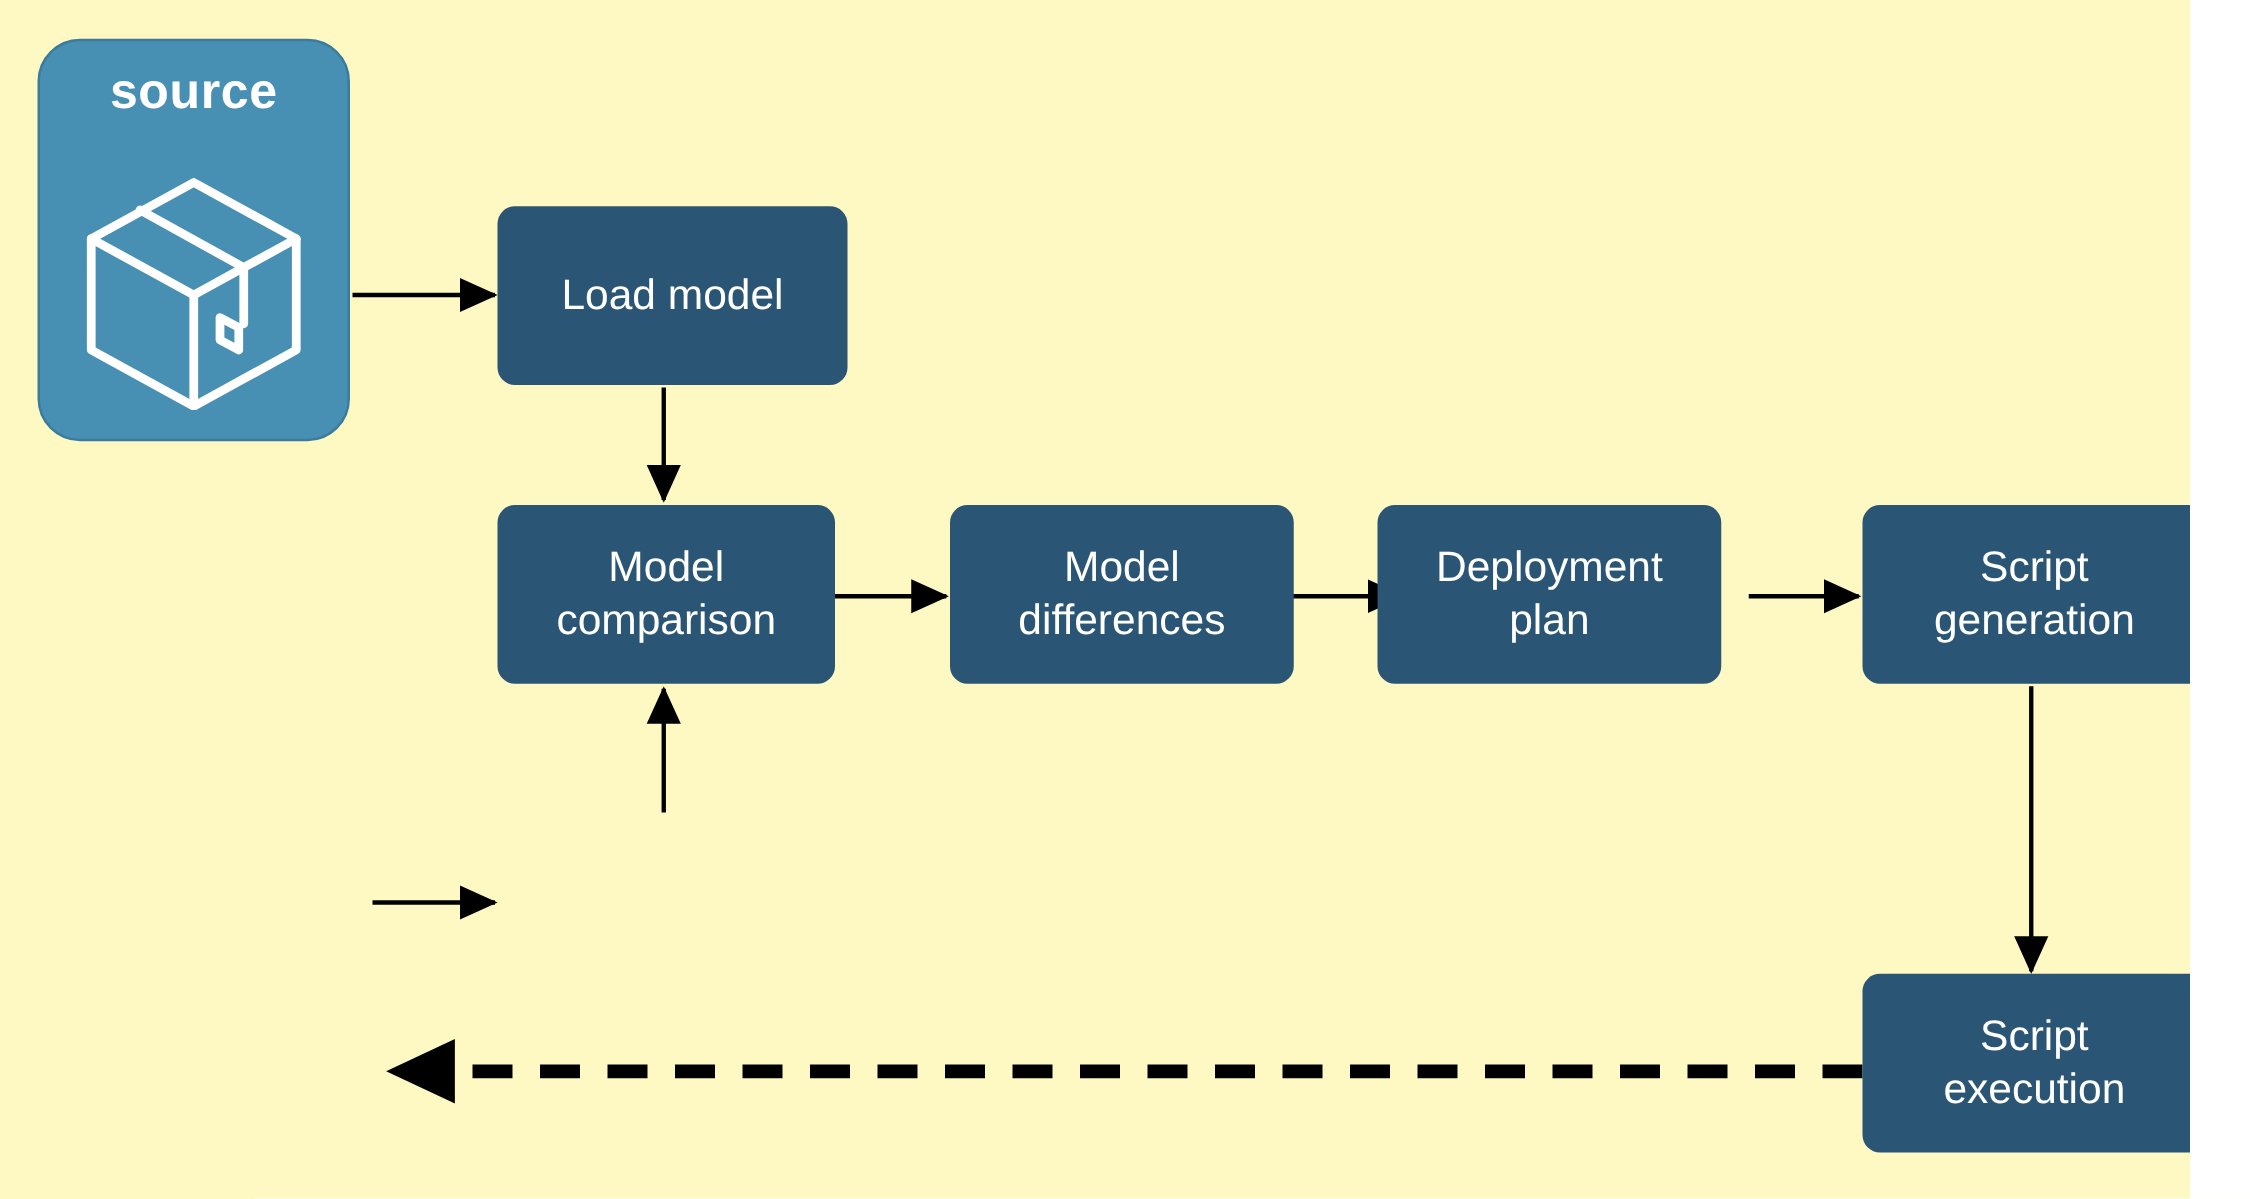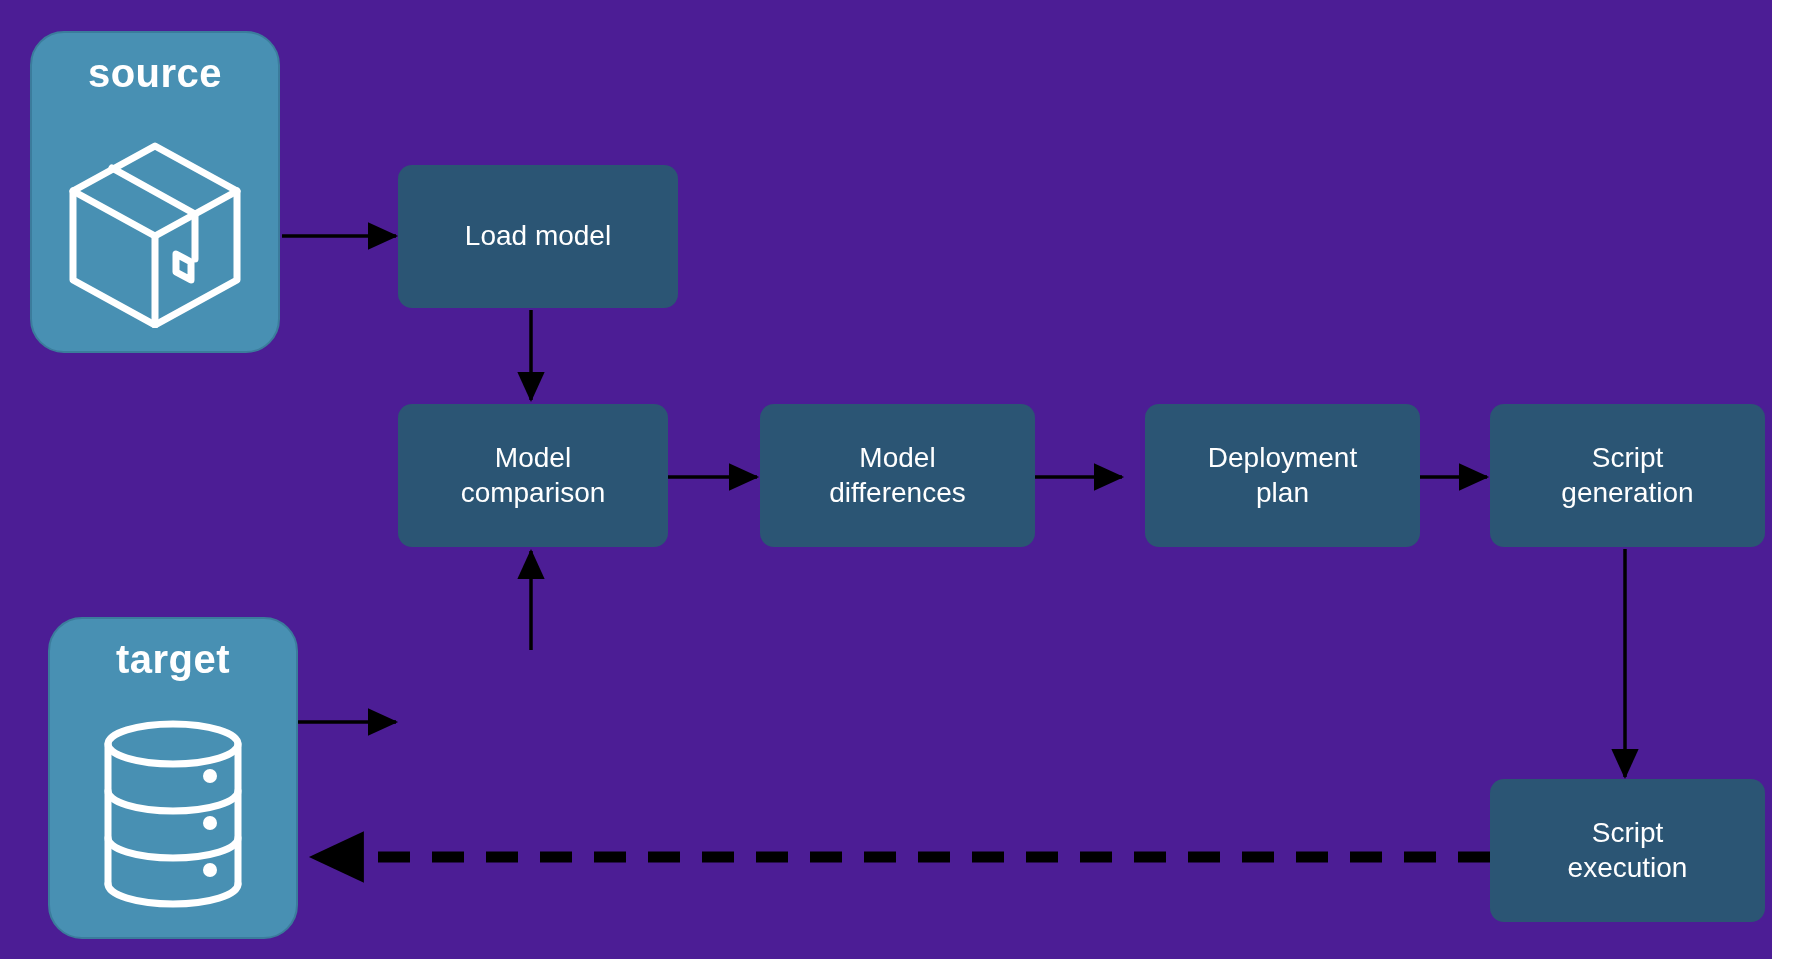--- a/index.html
+++ b/index.html
@@ -7,23 +7,22 @@
     padding: 0;
     background: #ffffff;
   }
   body {
     font-family: "Liberation Sans", sans-serif;
   }
   #canvas {
     position: relative;
     width: 1752px;
     height: 959px;
-    background: #4c1d95;
+    background: #fef9c3;
     overflow: hidden;
-    padding-left: 20px;
   }
   #edges {
     position: absolute;
     left: 0;
     top: 0;
     width: 1800px;
     height: 959px;
     pointer-events: none;
   }
   .node {
@@ -55,21 +54,21 @@
     display: flex;
     align-items: center;
     justify-content: center;
     width: 100%;
   }
   .process-node {
     background: #2b5574;
     border-radius: 14px;
   }
   .process-label {
-    font-size: 28px;
+    font-size: 34px;
     line-height: 1.22;
     font-weight: normal;
     padding: 0 10px;
     white-space: pre-line;
   }
 </style>
 </head>
 <body>
 
 <div id="canvas">
@@ -112,54 +111,36 @@
           <path d="M18 63 L100 108 L182 63"></path>
           <path d="M100 108 L100 197"></path>
           <path d="M57 40 L140 86"></path>
           <path d="M140 131 L140 86"></path>
           <path d="M121 126 L136 134 L136 152 L121 144 Z"></path>
         </g>
       </svg>
     </div>
   </div>
 
-  <div class="node endpoint-node" style="left:48px; top:617px; width:250px; height:322px;">
-    <div class="endpoint-label">target</div>
-    <div class="endpoint-icon">
-      <svg width="190" height="200" viewBox="0 0 190 200" xmlns="http://www.w3.org/2000/svg">
-        <g fill="none" stroke="#ffffff" stroke-width="7" stroke-linejoin="round" stroke-linecap="round">
-          <ellipse cx="95" cy="30" rx="65" ry="20"></ellipse>
-          <path d="M30 30 L30 170"></path>
-          <path d="M160 30 L160 170"></path>
-          <path d="M30 170 A65 20 0 0 0 160 170"></path>
-          <path d="M30 77 A65 20 0 0 0 160 77"></path>
-          <path d="M30 124 A65 20 0 0 0 160 124"></path>
-        </g>
-        <circle cx="132" cy="62" r="7" fill="#ffffff"></circle>
-        <circle cx="132" cy="109" r="7" fill="#ffffff"></circle>
-        <circle cx="132" cy="156" r="7" fill="#ffffff"></circle>
-      </svg>
-    </div>
-  </div>
 
   <div class="node process-node" style="left:398px; top:165px; width:280px; height:143px;">
     <div class="process-label">Load model</div>
   </div>
 
   <div class="node process-node" style="left:398px; top:404px; width:270px; height:143px;">
     <div class="process-label">Model
 comparison</div>
   </div>
 
   <div class="node process-node" style="left:760px; top:404px; width:275px; height:143px;">
     <div class="process-label">Model
 differences</div>
   </div>
 
-  <div class="node process-node" style="left:1145px; top:404px; width:275px; height:143px;">
+  <div class="node process-node" style="left:1102px; top:404px; width:275px; height:143px;">
     <div class="process-label">Deployment
 plan</div>
   </div>
 
   <div class="node process-node" style="left:1490px; top:404px; width:275px; height:143px;">
     <div class="process-label">Script
 generation</div>
   </div>
 
 

